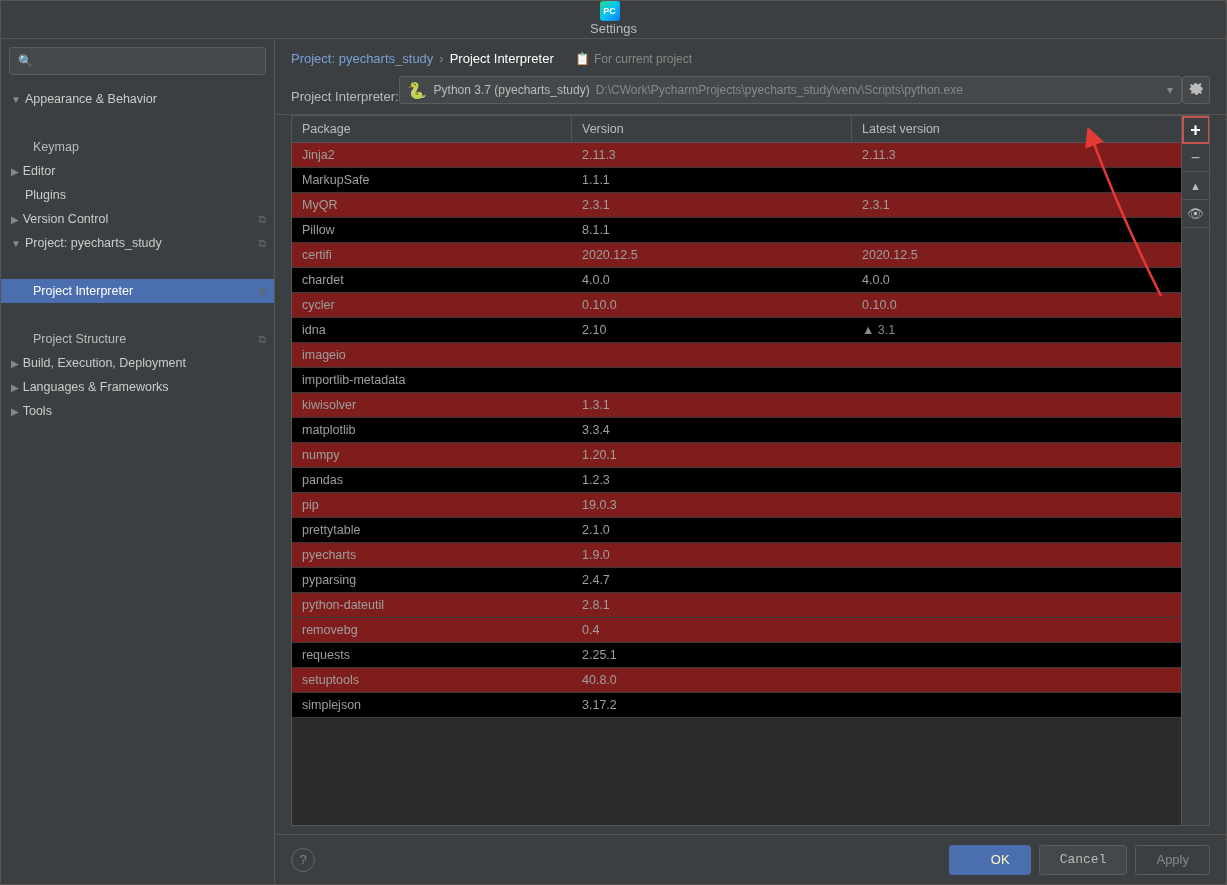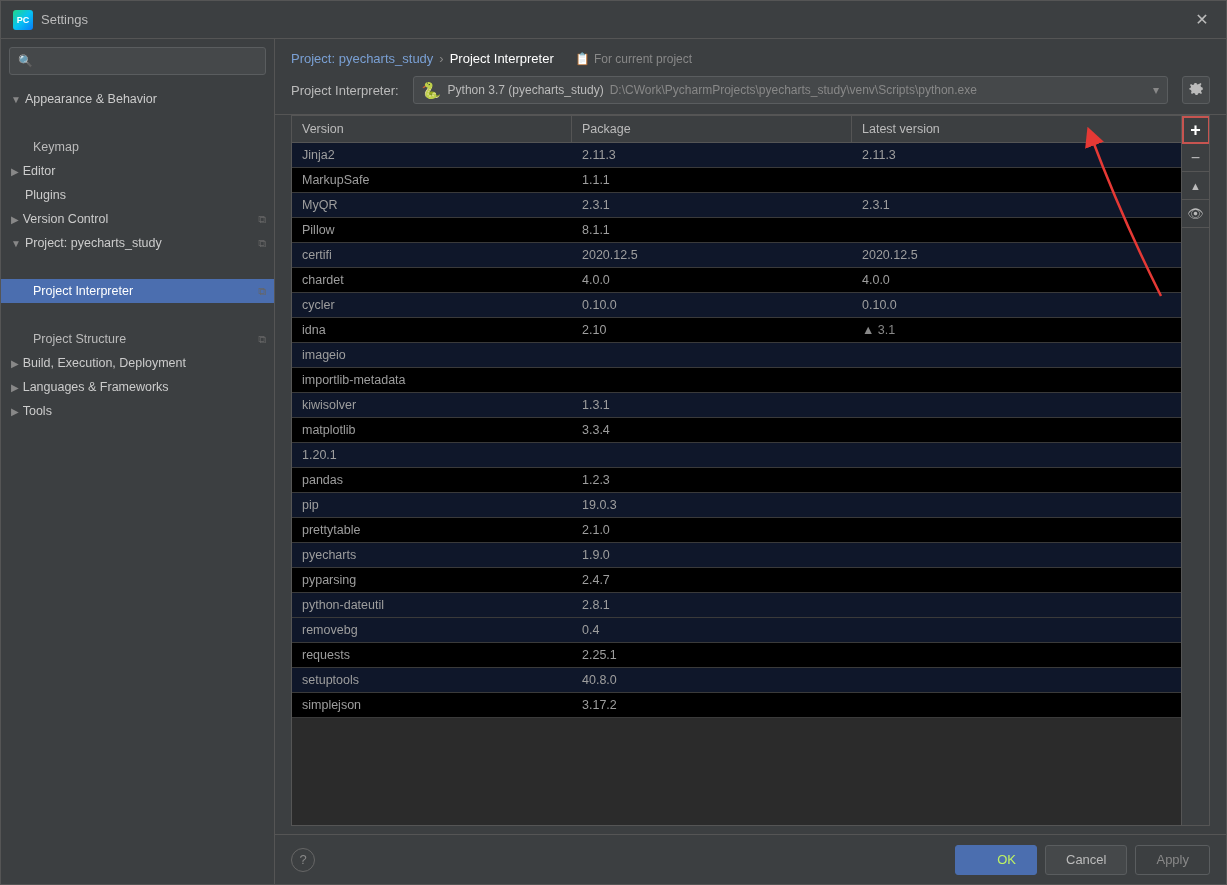--- a/index.html
+++ b/index.html
@@ -23,20 +23,21 @@
     }
 
     .titlebar {
       background: #3c3f41;
       height: 38px;
       display: flex;
       align-items: center;
       padding: 0 12px;
       border-bottom: 1px solid #555;
       flex-shrink: 0;
+      flex-direction: column;
     }
 
     .titlebar-icon {
       width: 20px;
       height: 20px;
       margin-right: 8px;
       display: flex;
       align-items: center;
       justify-content: center;
     }
@@ -178,22 +179,22 @@
       display: flex;
       align-items: center;
       gap: 4px;
       color: #888;
       font-size: 12px;
       cursor: pointer;
     }
 
     .interpreter-row {
       display: flex;
-      align-items: center;
-      gap: 14px;
+      align-items: flex-end;
+      gap: 0;
     }
 
     .interpreter-label {
       color: #bbb;
       font-size: 13px;
       white-space: nowrap;
     }
 
     .interpreter-select {
       flex: 1;
@@ -270,21 +271,21 @@
       border-right: none;
     }
 
     .table-row {
       display: grid;
       grid-template-columns: 280px 280px 1fr;
       border-bottom: 1px solid #3a3a3a;
     }
 
     .table-row.even {
-      background: #0f172a;
+      background: #7f1d1d;
     }
 
     .table-row.odd {
       background: #000000;
     }
 
     .table-cell {
       padding: 5px 10px;
       color: #9e9e9e;
       font-size: 12.5px;
@@ -367,29 +368,30 @@
       border: none;
       cursor: pointer;
       font-size: 13px;
       display: flex;
       align-items: center;
       justify-content: center;
     }
 
     .btn-primary {
       background: #4b6eaf;
-      color: #bef264;
+      color: #fef9c3;
       border: 1px solid #4b6eaf;
       padding-left: 41px;
     }
 
     .btn-secondary {
       background: #45484a;
       color: #bbb;
       border: 1px solid #5a5d5f;
+      font-family: Liberation Mono, monospace;
     }
 
     .btn-apply {
       background: #3c3f41;
       color: #888;
       border: 1px solid #5a5d5f;
     }
 
     
     .pycharm-logo {
@@ -511,22 +513,22 @@
               <path d="M6.5 1l-.5 1.5-1.5.5L3 2 2 3l1 1.5L2.5 6 1 6.5l.5 1 1.5.5.5 1.5L3 11l1 1 1.5-1 1.5.5.5 1.5h2l.5-1.5 1.5-.5 1.5 1 1-1-1-1.5.5-1.5 1.5-.5-.5-2-1.5-.5-.5-1.5 1-1.5-1-1-1.5 1L9 2.5 8.5 1z" fill="#bbb"></path>
             </svg>
           </div>
         </div>
       </div>
 
       <div class="table-container">
 
         <div class="packages-table">
           <div class="table-header">
+            <div class="table-header-cell">Package</div>
             <div class="table-header-cell">Version</div>
-            <div class="table-header-cell">Package</div>
             <div class="table-header-cell">Latest version</div>
           </div>
 
           <div id="table-body">
 
           <div class="table-row even">
                 <div class="table-cell package-name">Jinja2</div>
                 <div class="table-cell">2.11.3</div>
                 <div class="table-cell">2.11.3</div>
               </div>
@@ -577,20 +579,21 @@
                 <div class="table-cell package-name">kiwisolver</div>
                 <div class="table-cell">1.3.1</div>
                 <div class="table-cell"></div>
               </div>
               <div class="table-row odd">
                 <div class="table-cell package-name">matplotlib</div>
                 <div class="table-cell">3.3.4</div>
                 <div class="table-cell"></div>
               </div>
               <div class="table-row even">
+                <div class="table-cell package-name">numpy</div>
                 <div class="table-cell">1.20.1</div>
                 <div class="table-cell"></div>
               </div>
               <div class="table-row odd">
                 <div class="table-cell package-name">pandas</div>
                 <div class="table-cell">1.2.3</div>
                 <div class="table-cell"></div>
               </div>
               <div class="table-row even">
                 <div class="table-cell package-name">pip</div>

